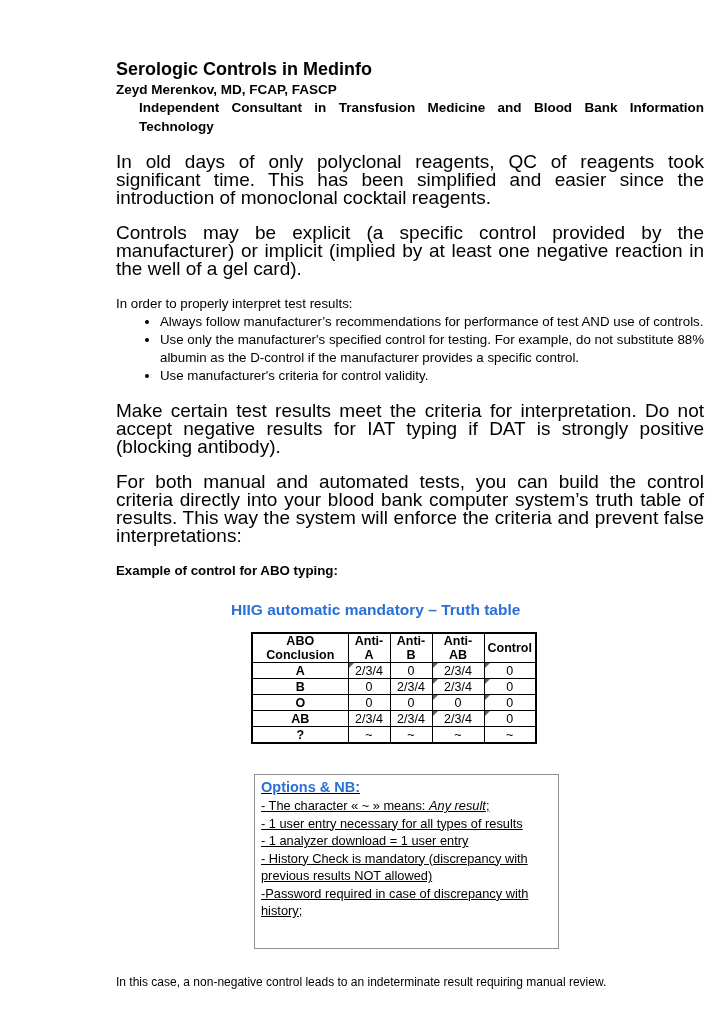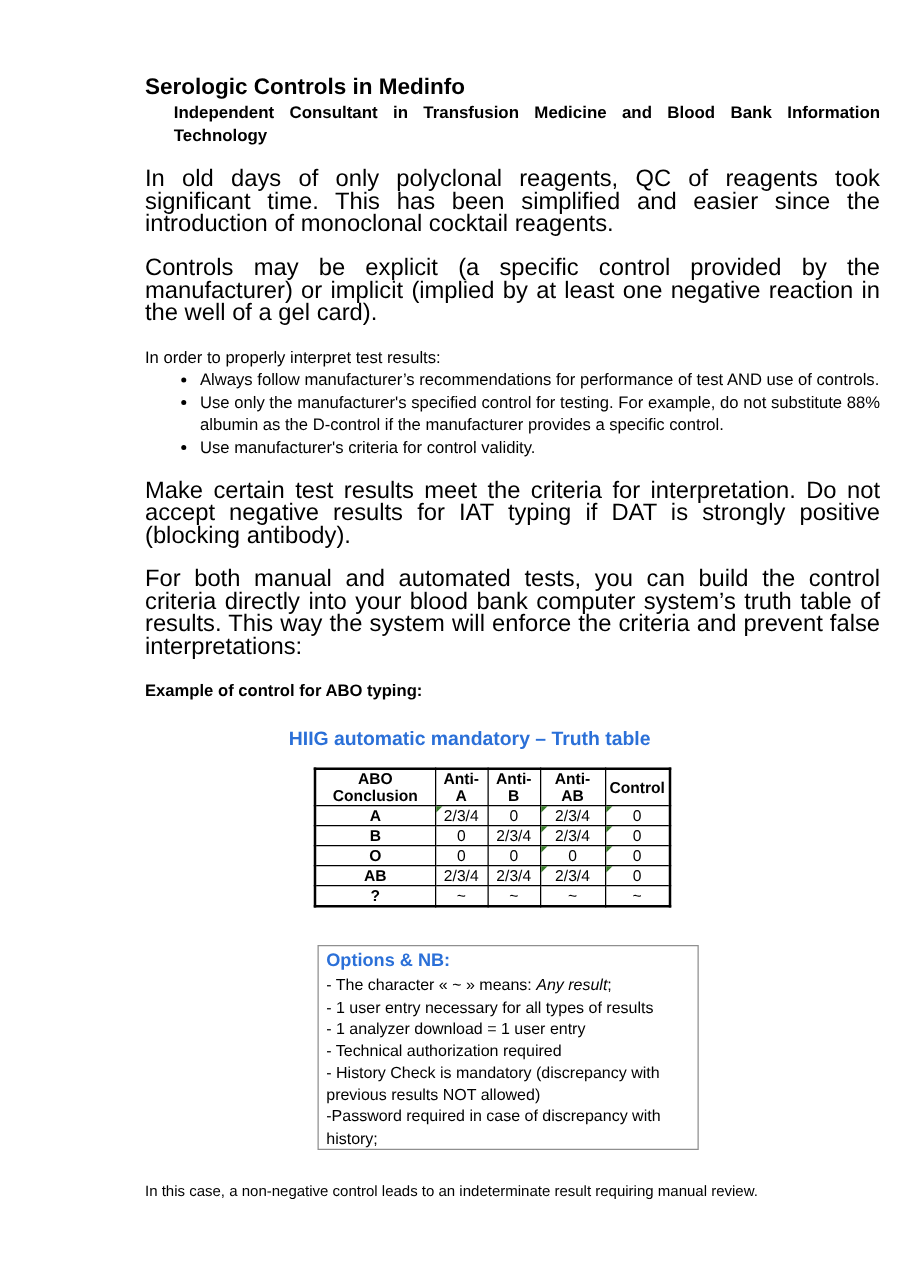--- a/index.html
+++ b/index.html
@@ -100,21 +100,22 @@
     width: 0;
     height: 0;
     border-top: 5px solid #3b7d2e;
     border-right: 5px solid transparent;
   }
   .options-box {
     box-sizing: border-box;
     width: 305px;
     margin: 30px 0 0 138px;
     border: 1px solid #8f8f8f;
-    padding: 3px 8px 0 6px;
+    padding: 3px 8px 28px 6px;
+    text-decoration: underline;
   }
   .options-title {
     font-size: 14.5px;
     font-weight: bold;
     line-height: 19px;
     margin: 0;
   }
   .options-line {
     font-size: 12.8px;
     line-height: 17.5px;
@@ -126,20 +127,21 @@
     margin: 24px 0 0 0;
     white-space: nowrap;
   }
 </style>
 </head>
 <body>
 
 <div class="page">
 
   <h1 class="doc-title">Serologic Controls in Medinfo</h1>
+  <p class="doc-author">Zeyd Merenkov, MD, FCAP, FASCP</p>
   <p class="doc-affiliation">Independent Consultant in Transfusion Medicine and Blood Bank Information Technology</p>
 
   <p class="para">In old days of only polyclonal reagents, QC of reagents took significant time.  This has been simplified and easier since the introduction of monoclonal cocktail reagents.</p>
 
   <p class="para">Controls may be explicit (a specific control provided by the manufacturer) or implicit (implied by at least one negative reaction in the well of a gel card).</p>
 
   <p class="list-intro">In order to properly interpret test results:</p>
   <ul class="bullets">
     <li>Always follow manufacturer’s recommendations for performance of test AND use of controls.</li>
     <li>Use only the manufacturer's specified control for testing.  For example, do not substitute 88% albumin as the D-control if the manufacturer provides a specific control.</li>
@@ -208,20 +210,19 @@
         <td>~</td>
       </tr>
     </tbody>
   </table>
 
   <div class="options-box">
     <p class="options-title accent" style="color: rgb(43, 112, 216);">Options &amp; NB:</p>
     <p class="options-line"><span>- The character « ~ » means: </span><i>Any result</i><span>;</span></p>
     <p class="options-line">- 1 user entry necessary for all types of results</p>
     <p class="options-line">- 1 analyzer download = 1 user entry</p>
-    <p class="options-line">- Technical authorization required</p>
     <p class="options-line">- History Check is mandatory (discrepancy with previous results NOT allowed)</p>
     <p class="options-line">-Password required in case of discrepancy with history;</p>
   </div>
 
   <p class="closing">In this case, a non-negative control leads to an indeterminate result requiring manual review.</p>
 
 </div>
 
 </body></html>

